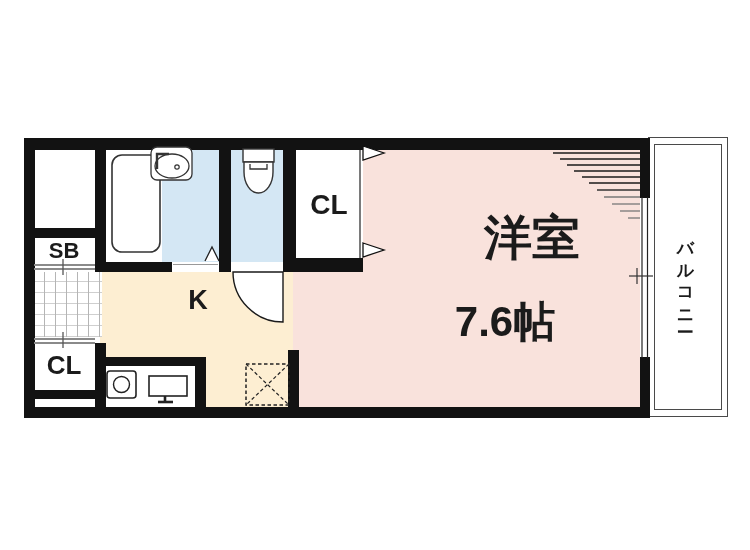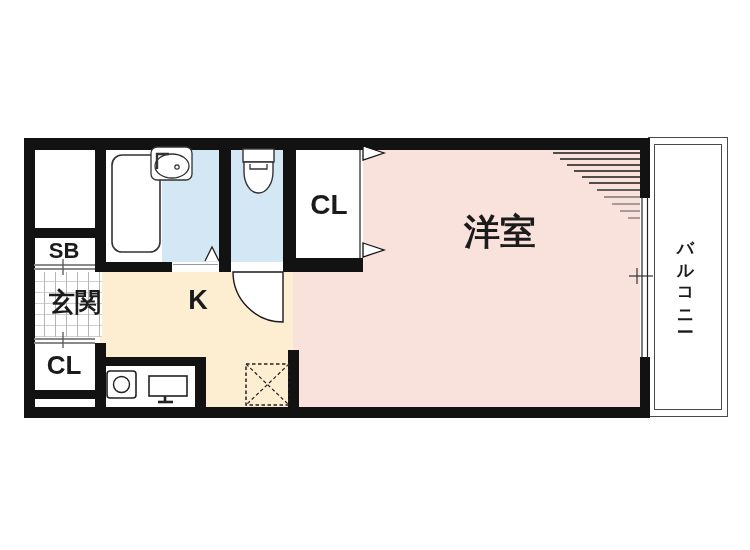--- a/index.html
+++ b/index.html
@@ -145,21 +145,21 @@
       <line x1="158" y1="402" x2="173" y2="402" stroke="#222" stroke-width="2.6"></line>
     </g>
 
     <g>
       <rect x="246" y="364" width="43" height="41" fill="none" stroke="#222" stroke-width="1.5" stroke-dasharray="3.5 2.5"></rect>
       <line x1="246" y1="364" x2="289" y2="405" stroke="#222" stroke-width="1.2" stroke-dasharray="3.5 2.5"></line>
       <line x1="289" y1="364" x2="246" y2="405" stroke="#222" stroke-width="1.2" stroke-dasharray="3.5 2.5"></line>
     </g>
   </svg>
 
-  <div class="lbl" style="left:420px;top:213px;width:160px;font-size:36px;">洋室</div>
+  <div class="lbl" style="left:420px;top:213px;width:160px;font-size:48px;text-align:right;">洋室</div>
+  <div class="lbl" style="left:420px;top:300px;width:170px;font-size:42px;">7.6帖</div>
   <div class="lbl" style="left:170px;top:286px;width:56px;font-size:27px;">K</div>
-  <div class="lbl" style="left:33px;top:289px;width:84px;font-size:26px;">玄関</div>
   <div class="lbl" style="left:38px;top:239px;width:52px;font-size:22px;">SB</div>
   <div class="lbl" style="left:36px;top:352px;width:56px;font-size:26px;">CL</div>
   <div class="lbl" style="left:298px;top:190px;width:62px;font-size:28px;">CL</div>
   <div class="lbl vtext" style="left:676px;top:198px;height:160px;font-size:17px;font-weight:bold;">バルコニー</div>
 
 </div>
 
 </body></html>

